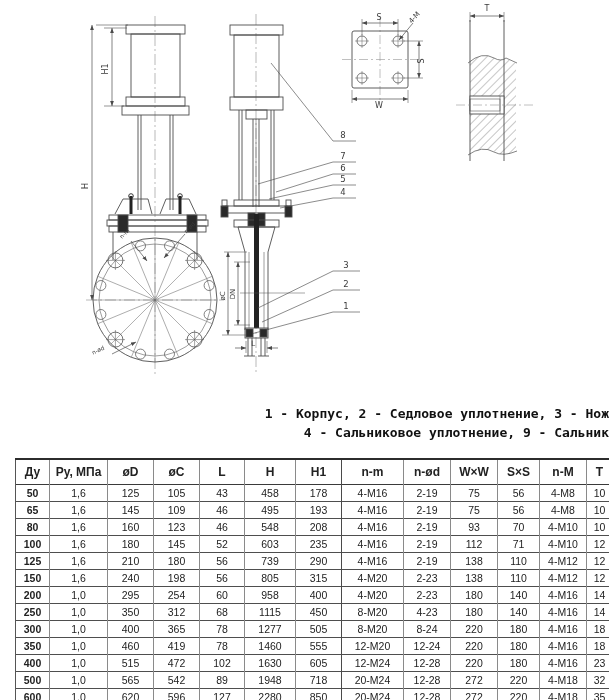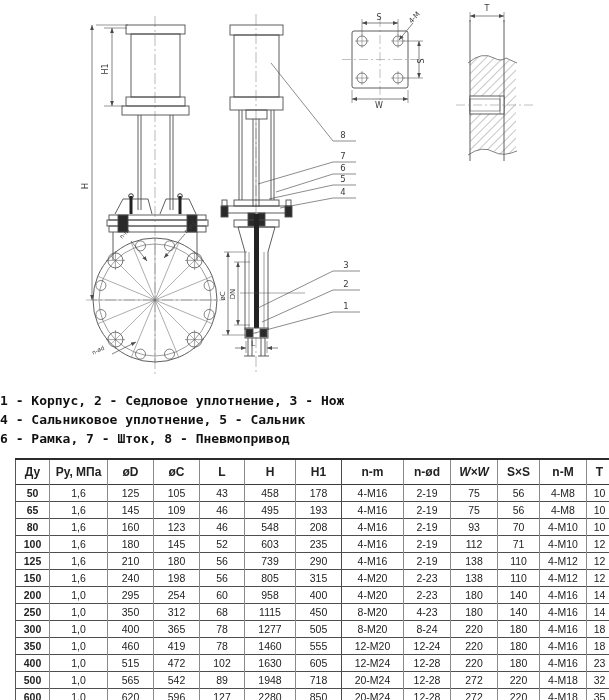--- a/index.html
+++ b/index.html
@@ -1,37 +1,37 @@
 <!DOCTYPE html>
 <html><head>
 <meta charset="utf-8">
 <style>
   html,body{margin:0;padding:0;background:#fff;}
   .page{position:relative;width:609px;height:700px;background:#fff;overflow:hidden;
         font-family:"Liberation Sans", sans-serif;color:#1c1c1c;}
   svg text{font-family:"DejaVu Sans", sans-serif;fill:#3a3a3a;}
-  .legend{margin-top:5px;text-align:left;font-family:"DejaVu Sans Mono", monospace;
+  .legend{margin-top:18px;text-align:right;font-family:"DejaVu Sans Mono", monospace;
           font-weight:bold;font-size:13px;line-height:19px;color:#111;}
   .tbl-wrap{position:absolute;left:15px;top:458px;width:581px;}
   table.spec{border-collapse:collapse;table-layout:fixed;width:581px;
              font-size:10.5px;color:#222;}
   table.spec th{font-weight:bold;font-size:12px;height:24px;padding:0;}
   table.spec td{height:16px;padding:0;text-align:center;}
   table.spec th, table.spec td{border-left:1px solid #8a8a8a;text-align:center;}
   table.spec th:first-child, table.spec td:first-child{border-left:1.4px solid #555;}
   table.spec th:last-child, table.spec td:last-child{border-right:1.4px solid #555;}
   table.spec th:nth-child(8), table.spec td:nth-child(8){border-left:1.6px solid #4a4a4a;}
   table.spec tr{border-bottom:1.7px solid #4e4e4e;}
   table.spec thead tr{border-top:2.3px solid #2c2c2c;border-bottom:1.8px solid #3a3a3a;}
   table.spec td.first{font-weight:bold;}
   table.spec th:nth-child(1){width:33px;}  table.spec th:nth-child(2){width:57px;}
   table.spec th:nth-child(3){width:45px;}  table.spec th:nth-child(4){width:45px;}
   table.spec th:nth-child(5){width:44px;}  table.spec th:nth-child(6){width:50px;}
   table.spec th:nth-child(7){width:45px;}  table.spec th:nth-child(8){width:61px;}
-  table.spec th:nth-child(9){width:46px;}  table.spec th:nth-child(10){width:46px;font-style:italic;}
+  table.spec th:nth-child(9){width:46px;}  table.spec th:nth-child(10){width:46px;}
   table.spec th:nth-child(11){width:41px;text-align:center;} table.spec th:nth-child(12){width:46px;}
   table.spec th:nth-child(13){width:25px;}
 </style>
 </head>
 <body>
 
 <div class="page">
 
   
   <svg width="609" height="382" viewBox="0 0 609 382">
@@ -275,22 +275,21 @@
       <line x1="470" y1="12" x2="470" y2="22" stroke-width="0.55"></line>
       <line x1="504" y1="12" x2="504" y2="22" stroke-width="0.55"></line>
       <line x1="470" y1="16" x2="504" y2="16" stroke-width="0.7" marker-start="url(#mA)" marker-end="url(#mA)"></line>
     </g>
     <text x="487" y="11" font-size="8" text-anchor="middle">T</text>
   </svg>
 
   
   <div class="legend">
     <div>1 - Корпус, 2 - Седловое уплотнение, 3 - Нож</div>
-    <div>4 - Сальниковое уплотнение, 5 - Сальник</div>
-    <div>6 - Рамка, 7 - Шток, 8 - Пневмопривод</div>
+    <div>4 - Сальниковое уплотнение, 9 - Сальник</div>
   </div>
 
   
   <div class="tbl-wrap">
     <table class="spec">
       <thead>
         <tr id="thead-row">
             <th>Ду</th>
             <th>Ру, МПа</th>
             <th>øD</th>

